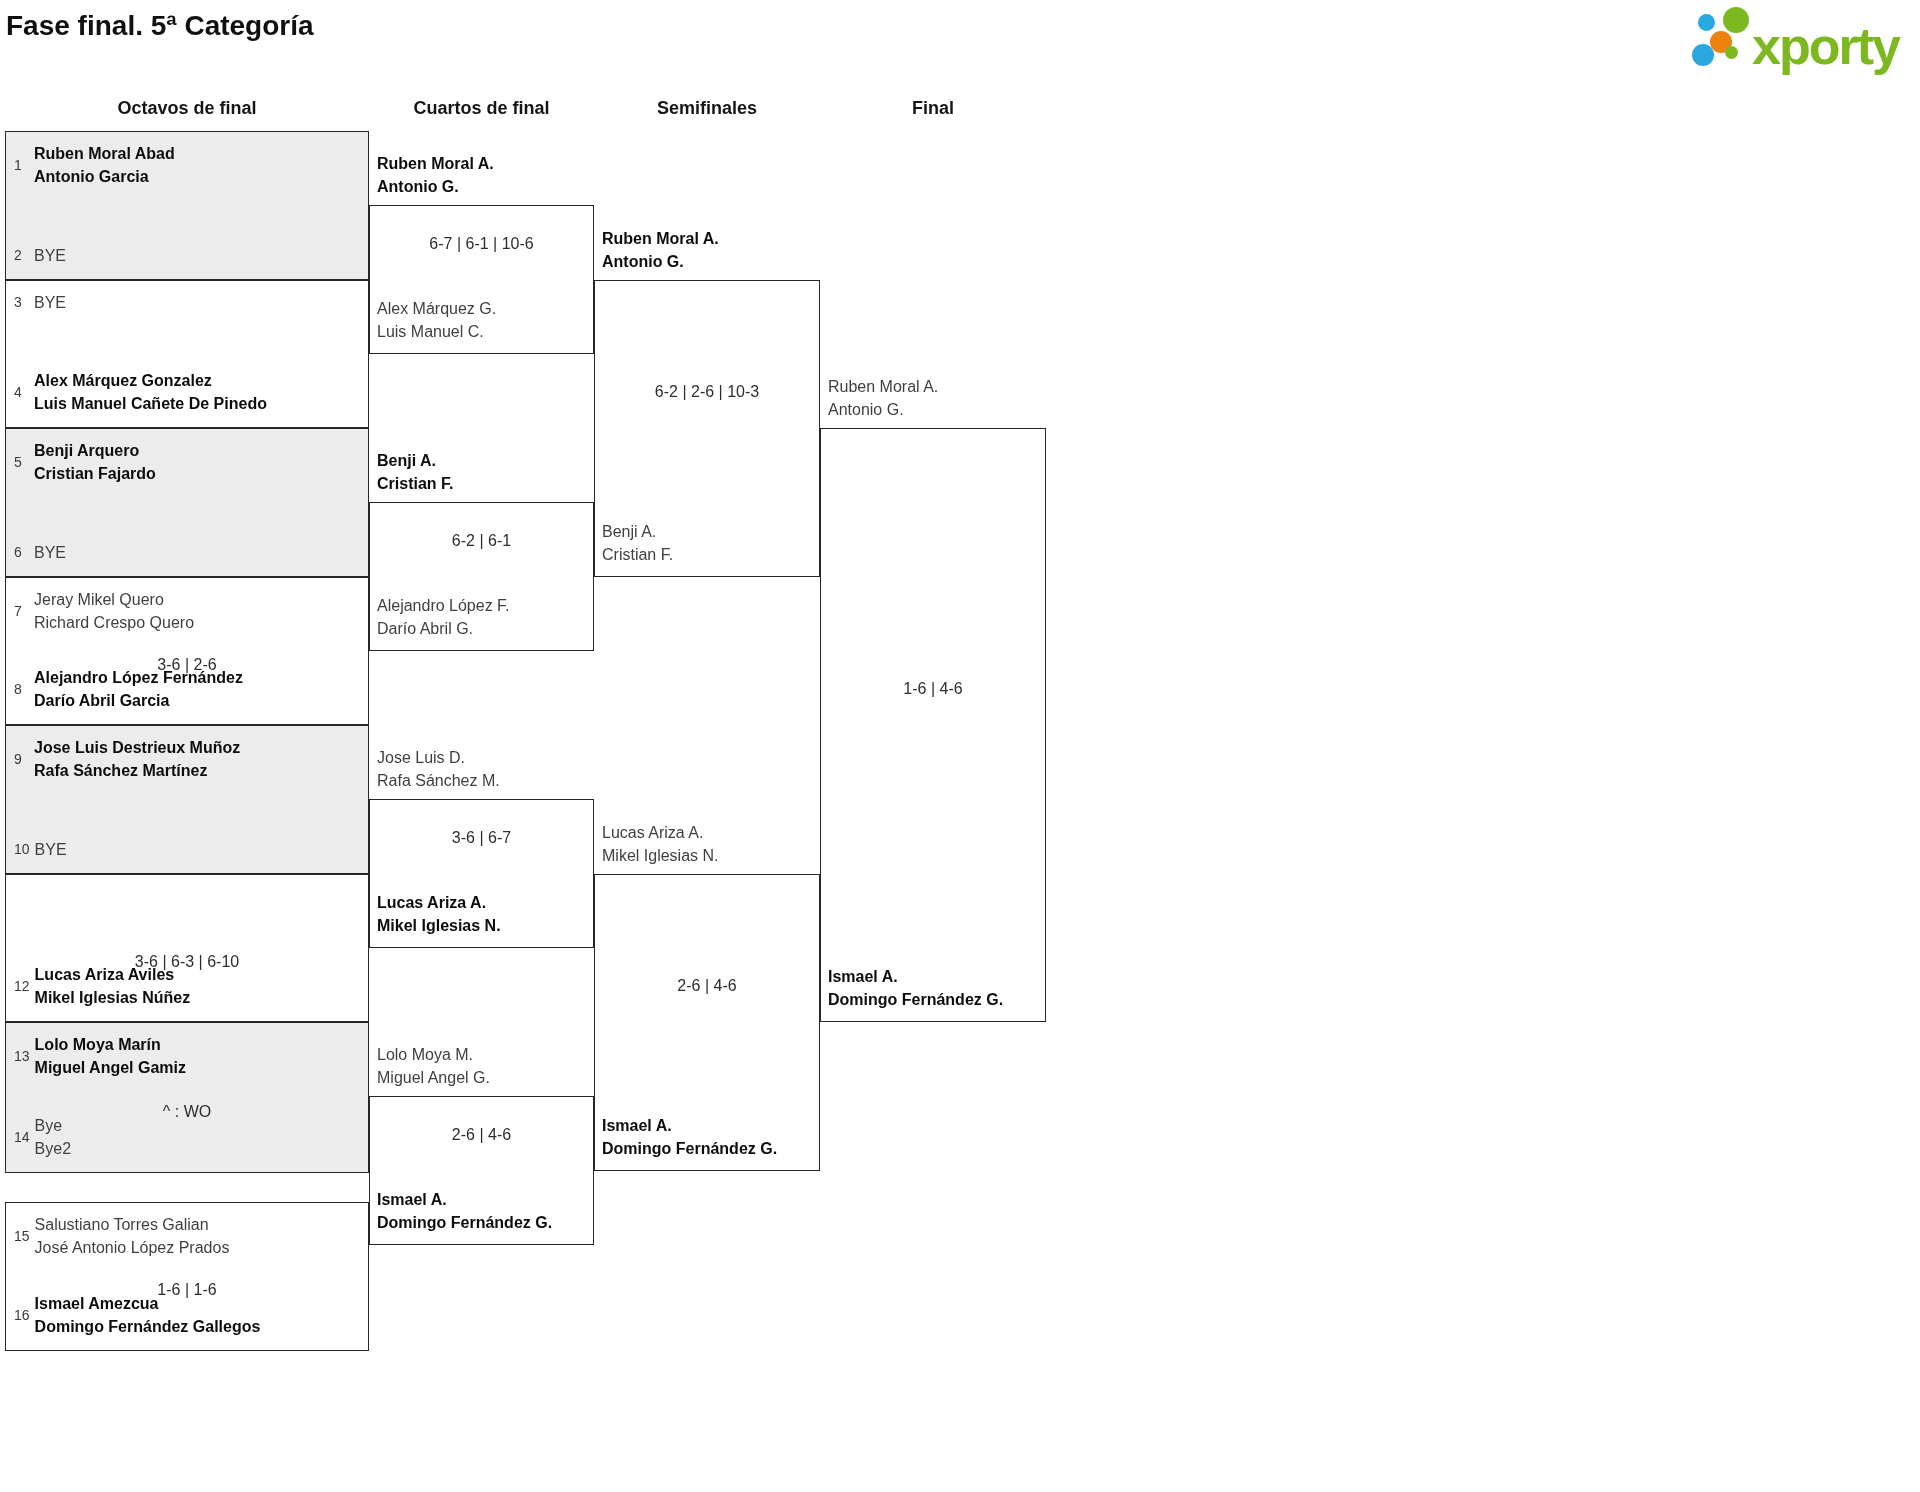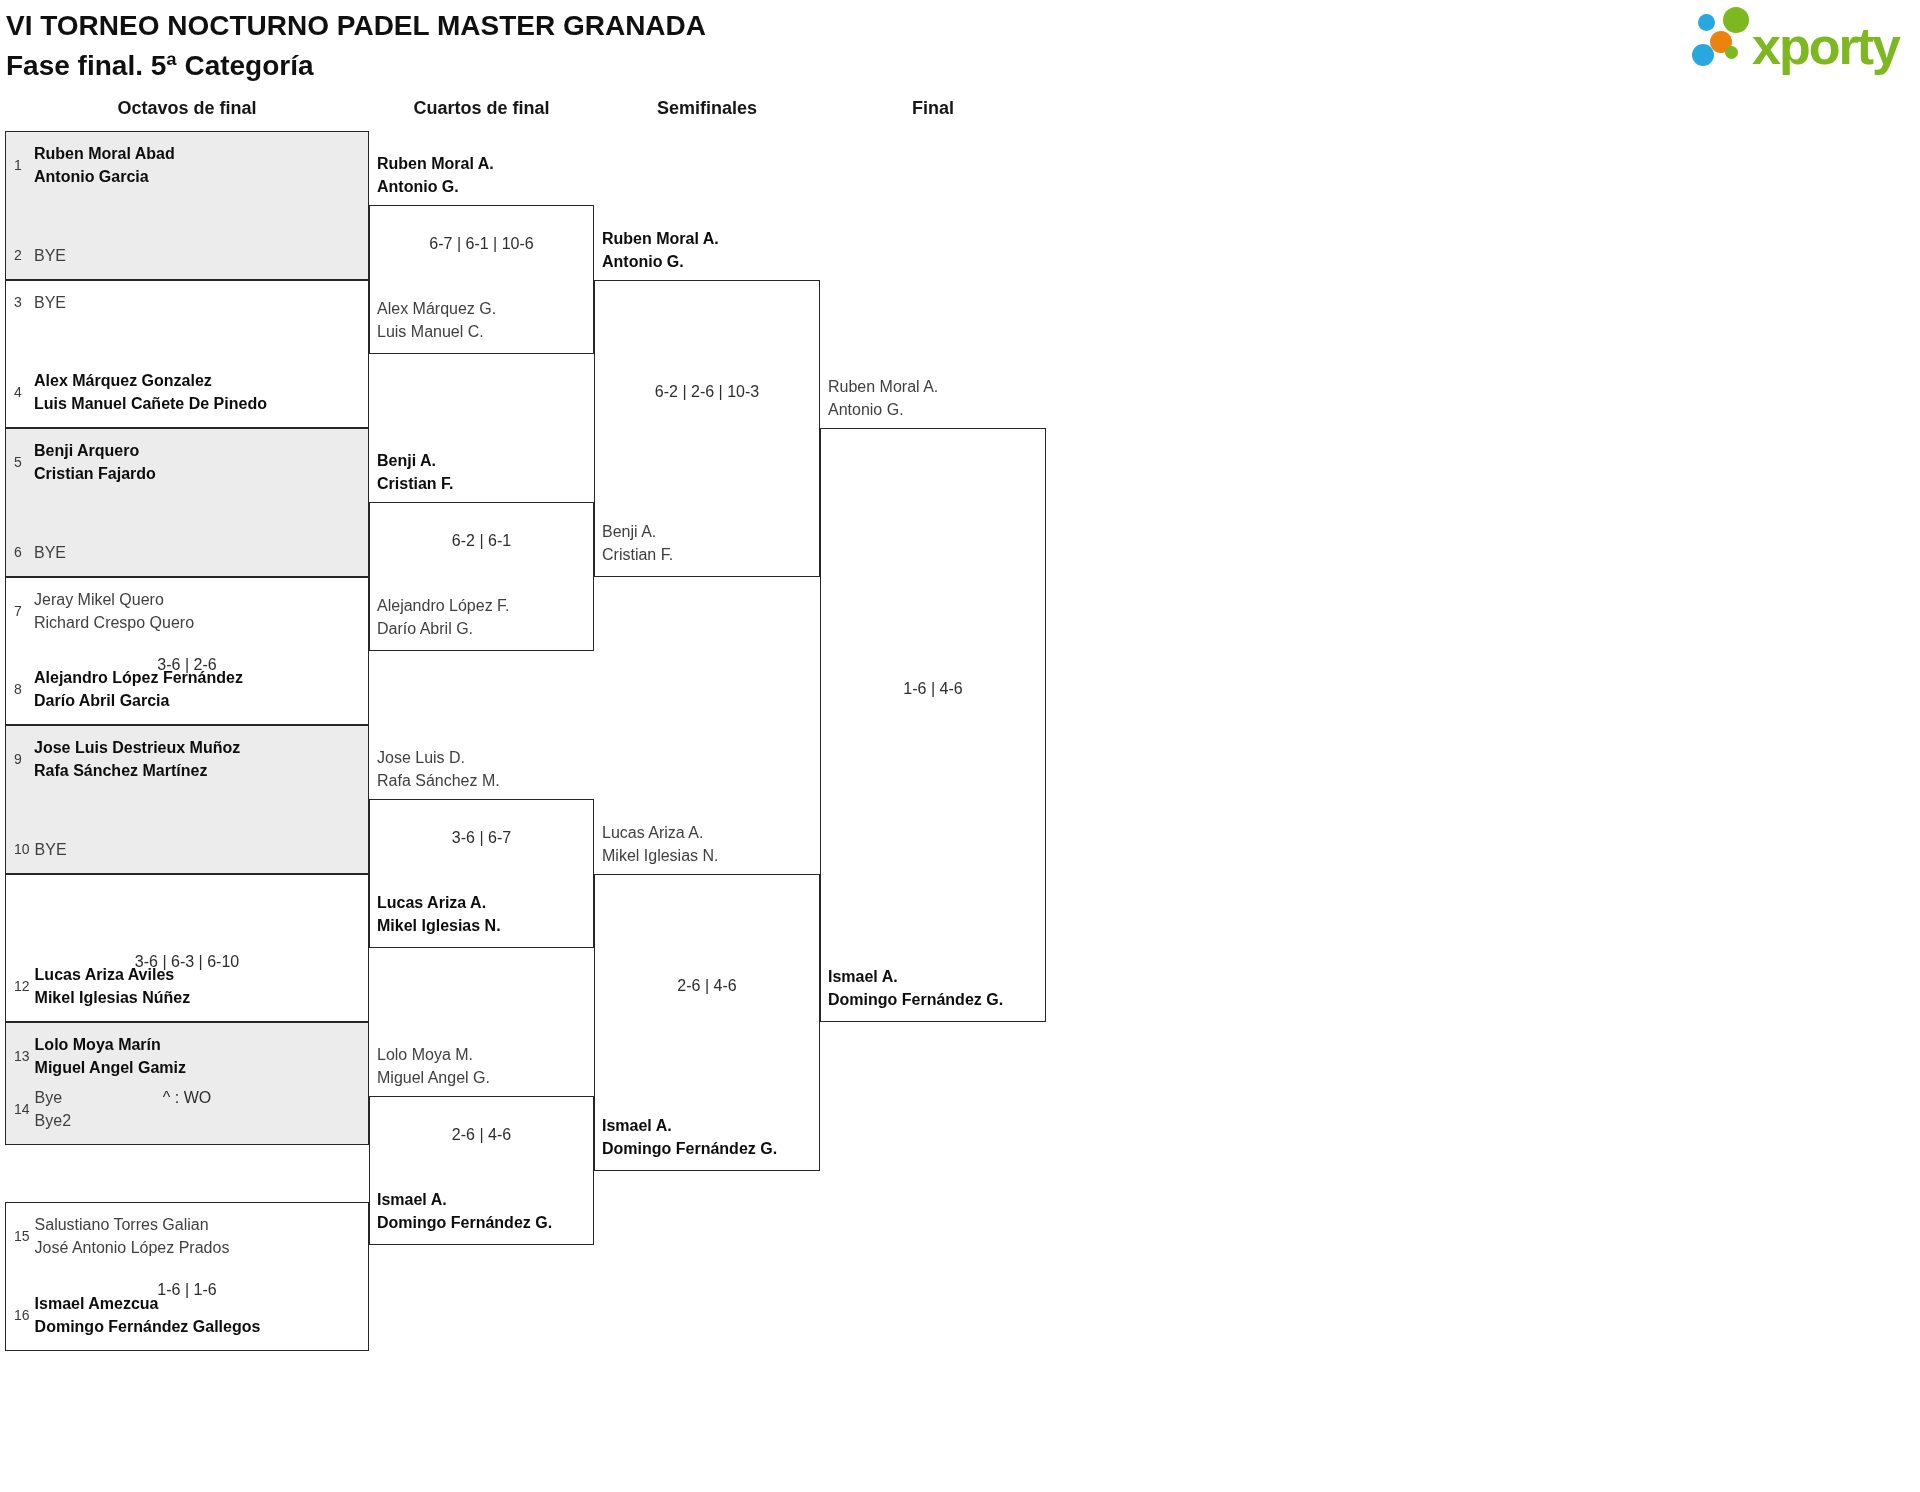--- a/index.html
+++ b/index.html
@@ -27,21 +27,20 @@
   .lbl.pos-top{bottom:calc(100% + 8px);}
   .lbl.pos-bottom{bottom:10px;}
   .lbl.winner{font-weight:bold;color:#0d0d0d;}
 </style>
 </head>
 <body>
 
 <div class="page">
 
   <div class="title">
-    <div>VI TORNEO NOCTURNO PADEL MASTER GRANADA</div>
     <div>Fase final. 5ª Categoría</div>
   </div>
 
   <a class="logo" href="#">
     <span class="dot" style="left: 8px; top: 14px; width: 17px; height: 17px; background: rgb(41, 168, 224);"></span>
     <span class="dot" style="left: 33px; top: 7px; width: 26px; height: 26px; background: rgb(125, 184, 33);"></span>
     <span class="dot" style="left: 20px; top: 31px; width: 22px; height: 22px; background: rgb(238, 130, 14);"></span>
     <span class="dot" style="left: 2px; top: 44px; width: 22px; height: 22px; background: rgb(41, 168, 224);"></span>
     <span class="dot" style="left: 35px; top: 46px; width: 13px; height: 13px; background: rgb(125, 184, 33);"></span>
     <span class="logo-text" style="color: rgb(125, 184, 33);">xporty</span>
@@ -132,21 +131,21 @@
       <div class="box" style="left: 5px; width: 364px; top: 873.5px; height: 148.5px;">
         <div class="entry bottom winner">
           <span class="seed">12</span>
           <div class="names">
             <div>Lucas Ariza Aviles</div>
             <div>Mikel Iglesias Núñez</div>
           </div>
         </div>
         <div class="score r16">3-6 | 6-3 | 6-10</div>
       </div>
-      <div class="box shaded" style="left: 5px; width: 364px; top: 1022px; height: 123px;">
+      <div class="box shaded" style="left: 5px; width: 364px; top: 1022px; height: 151px;">
         <div class="entry top winner">
           <span class="seed">13</span>
           <div class="names">
             <div>Lolo Moya Marín</div>
             <div>Miguel Angel Gamiz</div>
           </div>
         </div>
         <div class="entry bottom">
           <span class="seed">14</span>
           <div class="names">

